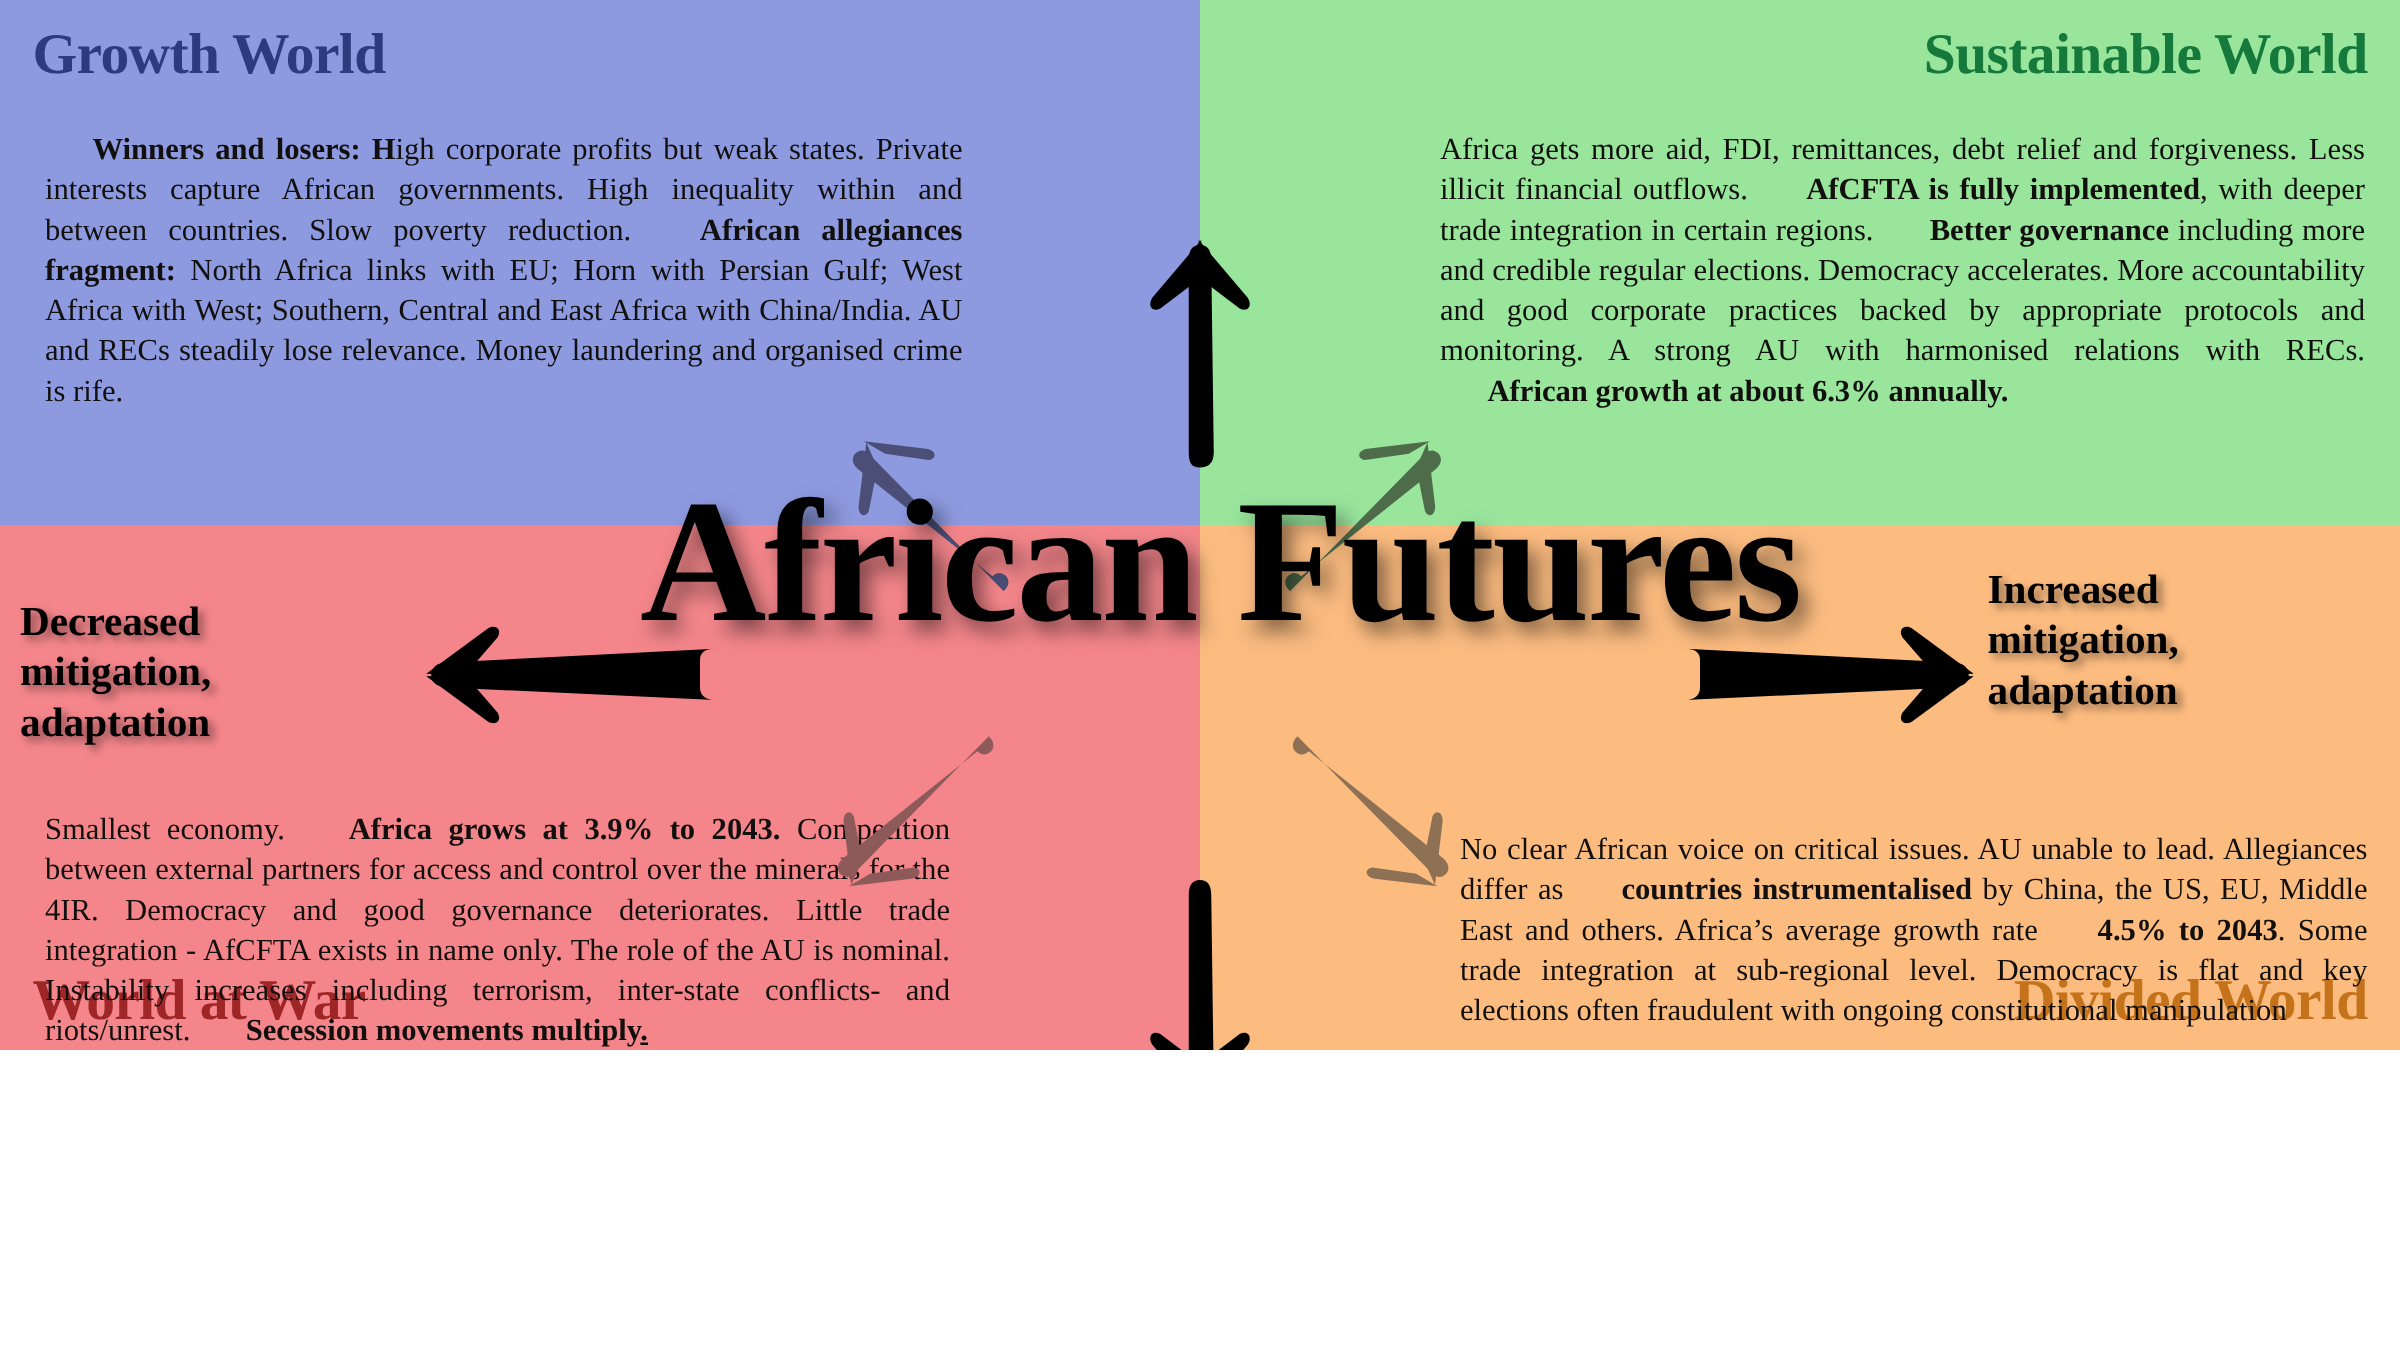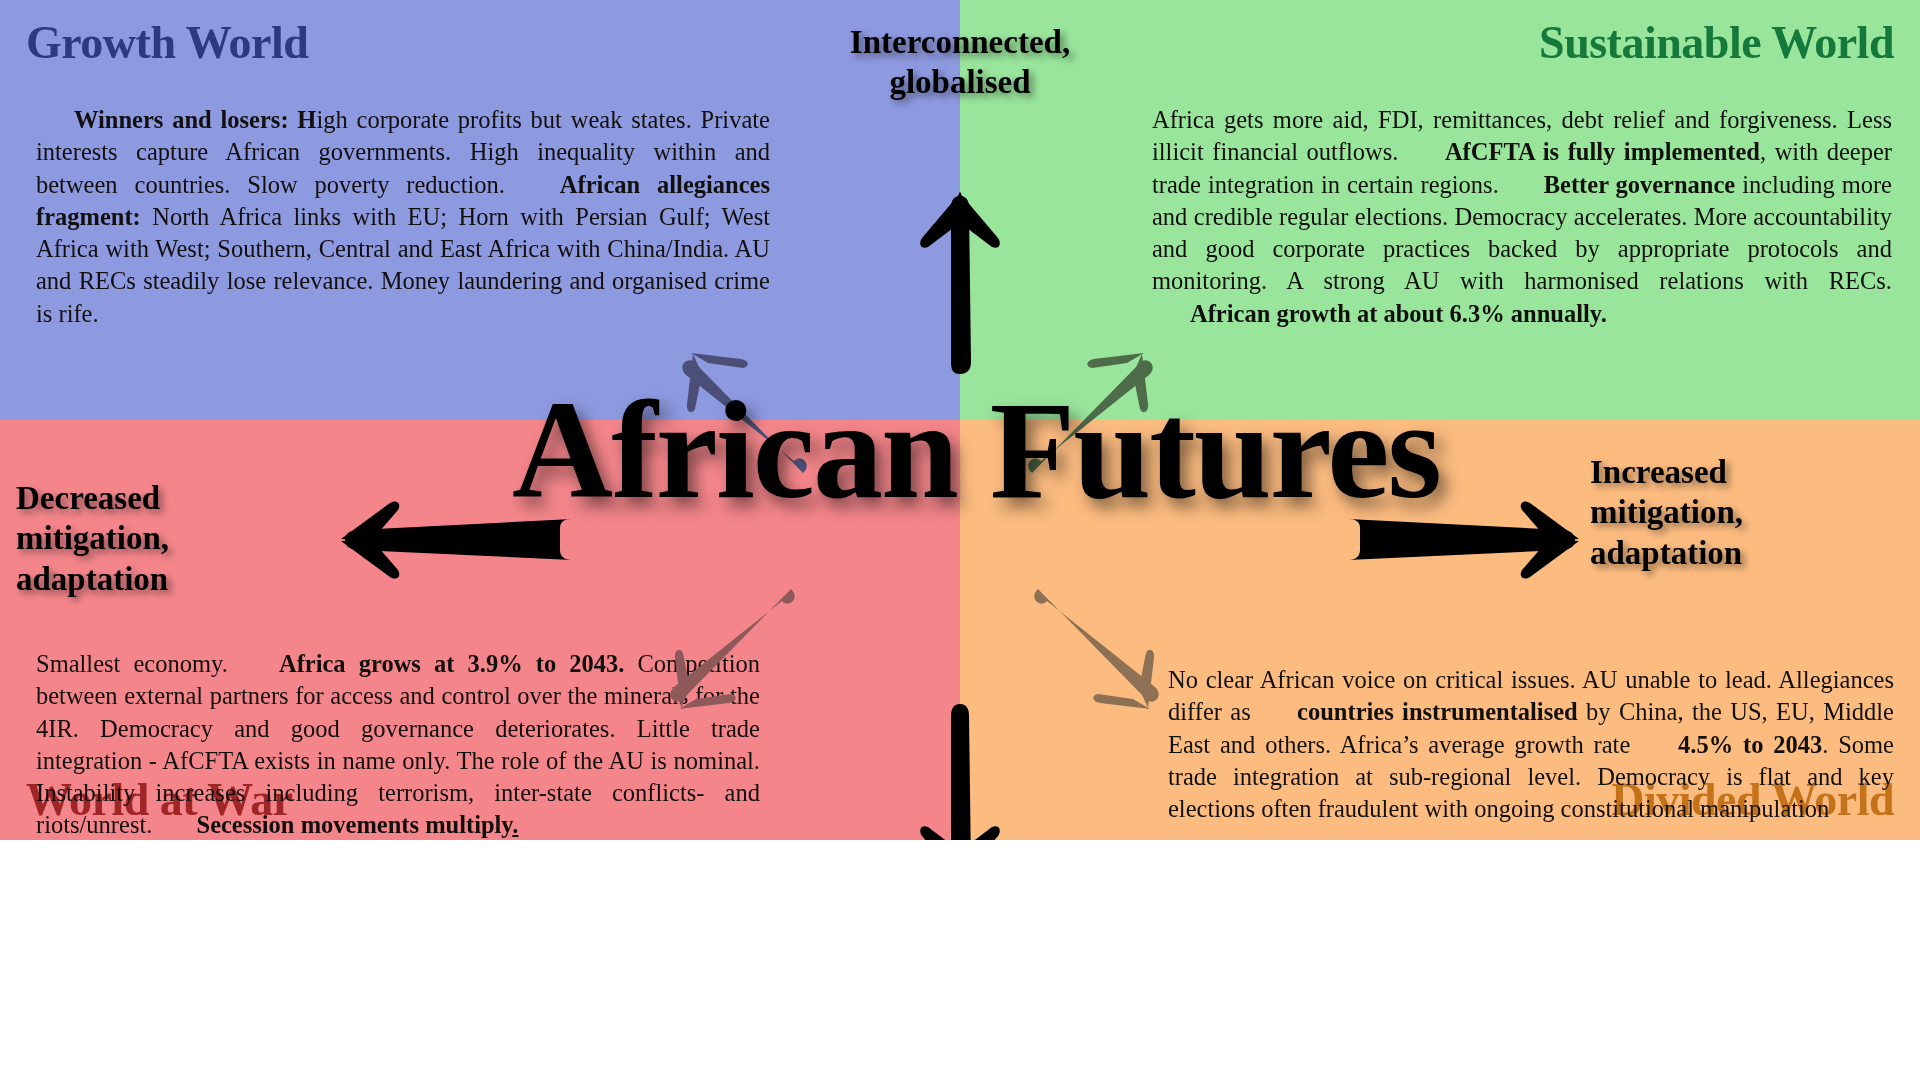--- a/index.html
+++ b/index.html
@@ -181,22 +181,20 @@
   <div class="quad-title tl" style="color: rgb(46, 58, 126);">Growth World</div>
   <div class="quad-title tr" style="color: rgb(20, 121, 59);">Sustainable World</div>
   <div class="quad-title bl" style="color: rgb(158, 38, 38);">World at War</div>
   <div class="quad-title br" style="color: rgb(196, 115, 27);">Divided World</div>
 
   <div class="quad-body tl"><b>Winners and losers: H</b>igh corporate profits but weak states. Private interests capture African governments. High inequality within and between countries. Slow poverty reduction. <b>African allegiances fragment:</b> North Africa links with EU; Horn with Persian Gulf; West Africa with West; Southern, Central and East Africa with China/India. AU and RECs steadily lose relevance. Money laundering and organised crime is rife.</div>
   <div class="quad-body tr">Africa gets more aid, FDI, remittances, debt relief and forgiveness. Less illicit financial outflows. <b>AfCFTA is fully implemented</b>, with deeper trade integration in certain regions. <b>Better governance</b> including more and credible regular elections. Democracy accelerates. More accountability and good corporate practices backed by appropriate protocols and monitoring. A strong AU with harmonised relations with RECs. <b>African growth at about 6.3% annually.</b></div>
   <div class="quad-body bl">Smallest economy. <b>Africa grows at 3.9% to 2043.</b> Competition between external partners for access and control over the minerals for the 4IR. Democracy and good governance deteriorates. Little trade integration - AfCFTA exists in name only. The role of the AU is nominal. Instability increases including terrorism, inter-state conflicts- and riots/unrest. <b>Secession movements multiply<u>.</u></b></div>
   <div class="quad-body br">No clear African voice on critical issues. AU unable to lead. Allegiances differ as <b>countries instrumentalised</b> by China, the US, EU, Middle East and others. Africa’s average growth rate <b>4.5% to 2043</b>. Some trade integration at sub-regional level. Democracy is flat and key elections often fraudulent with ongoing constitutional manipulation</div>
 
-  <div class="axis-label top">Interconnected,
-globalised</div>
   <div class="axis-label left">Decreased
 mitigation,
 adaptation</div>
   <div class="axis-label right">Increased
 mitigation,
 adaptation</div>
 
   <div class="center-title">African Futures</div>
 
 </div>

